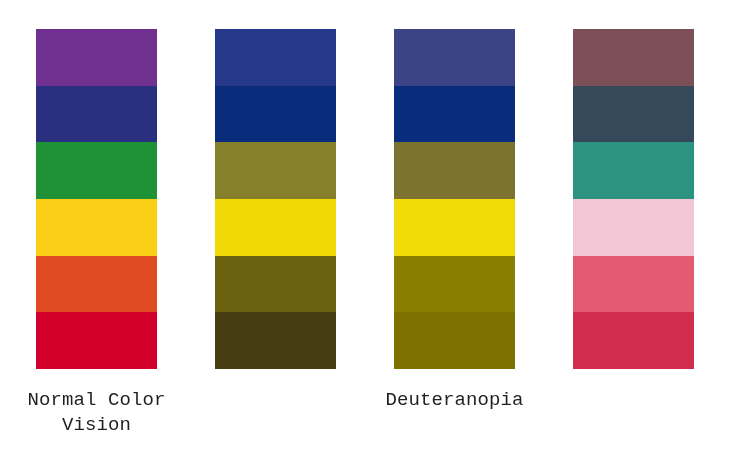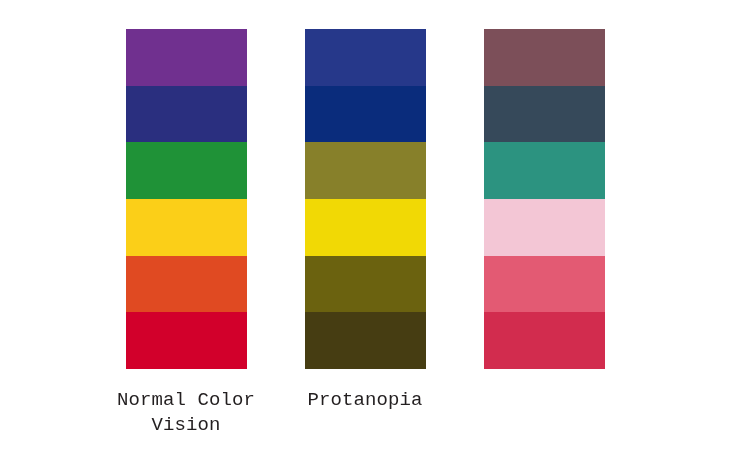--- a/index.html
+++ b/index.html
@@ -83,23 +83,33 @@
 
     <div class="column">
       <div class="swatch-stack">
         <div class="swatch" style="background:#26388A;"></div>
         <div class="swatch" style="background:#0A2C7C;"></div>
         <div class="swatch" style="background:#87802A;"></div>
         <div class="swatch" style="background:#F1D905;"></div>
         <div class="swatch" style="background:#6B620F;"></div>
         <div class="swatch" style="background:#463D12;"></div>
       </div>
-      <div class="column-label">Protanopia</div>
     </div>
 
+    <div class="column">
+      <div class="swatch-stack">
+        <div class="swatch" style="background:#3B4585;"></div>
+        <div class="swatch" style="background:#0A2C7C;"></div>
+        <div class="swatch" style="background:#7C7331;"></div>
+        <div class="swatch" style="background:#F2DC08;"></div>
+        <div class="swatch" style="background:#8A7D00;"></div>
+        <div class="swatch" style="background:#7E7100;"></div>
+      </div>
+      <div class="column-label">Deuteranopia</div>
+    </div>
 
     <div class="column">
       <div class="swatch-stack">
         <div class="swatch" style="background:#7C4F59;"></div>
         <div class="swatch" style="background:#36495A;"></div>
         <div class="swatch" style="background:#2C9380;"></div>
         <div class="swatch" style="background:#F3C6D5;"></div>
         <div class="swatch" style="background:#E35A73;"></div>
         <div class="swatch" style="background:#D22C4E;"></div>
       </div>

